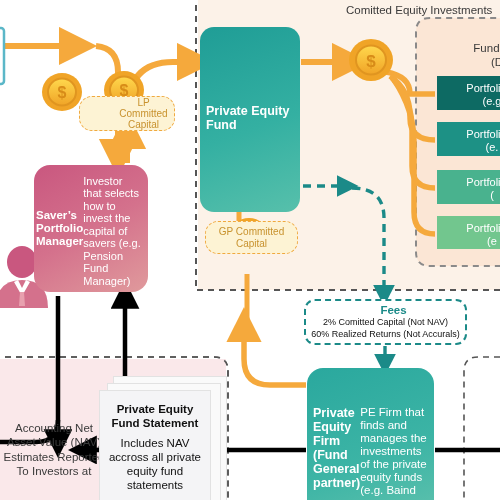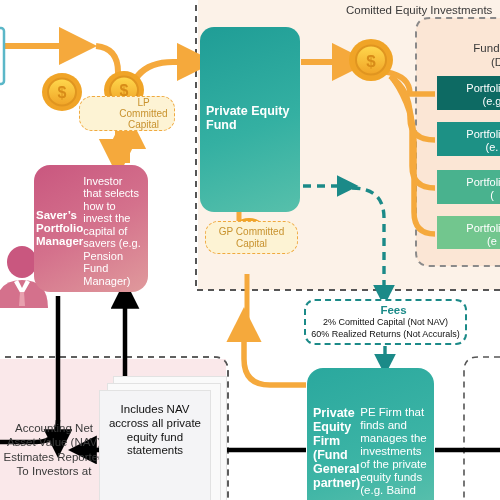--- a/index.html
+++ b/index.html
@@ -211,16 +211,17 @@
   <div class="pco" id="pco3">
     <div>Portfolio C</div>
     <div>(e</div>
   </div>
 
   <div id="nav-note">Accounting Net Asset Value (NAV) Estimates Reported To Investors at</div>
 
   <div class="doc" id="doc3"></div>
   <div class="doc" id="doc2"></div>
   <div class="doc" id="doc1">
+    <div class="ttl">Private Equity Fund Statement</div>
     <div class="dsc">Includes NAV accross all private equity fund statements</div>
   </div>
 
 </div>
 
 </body></html>

